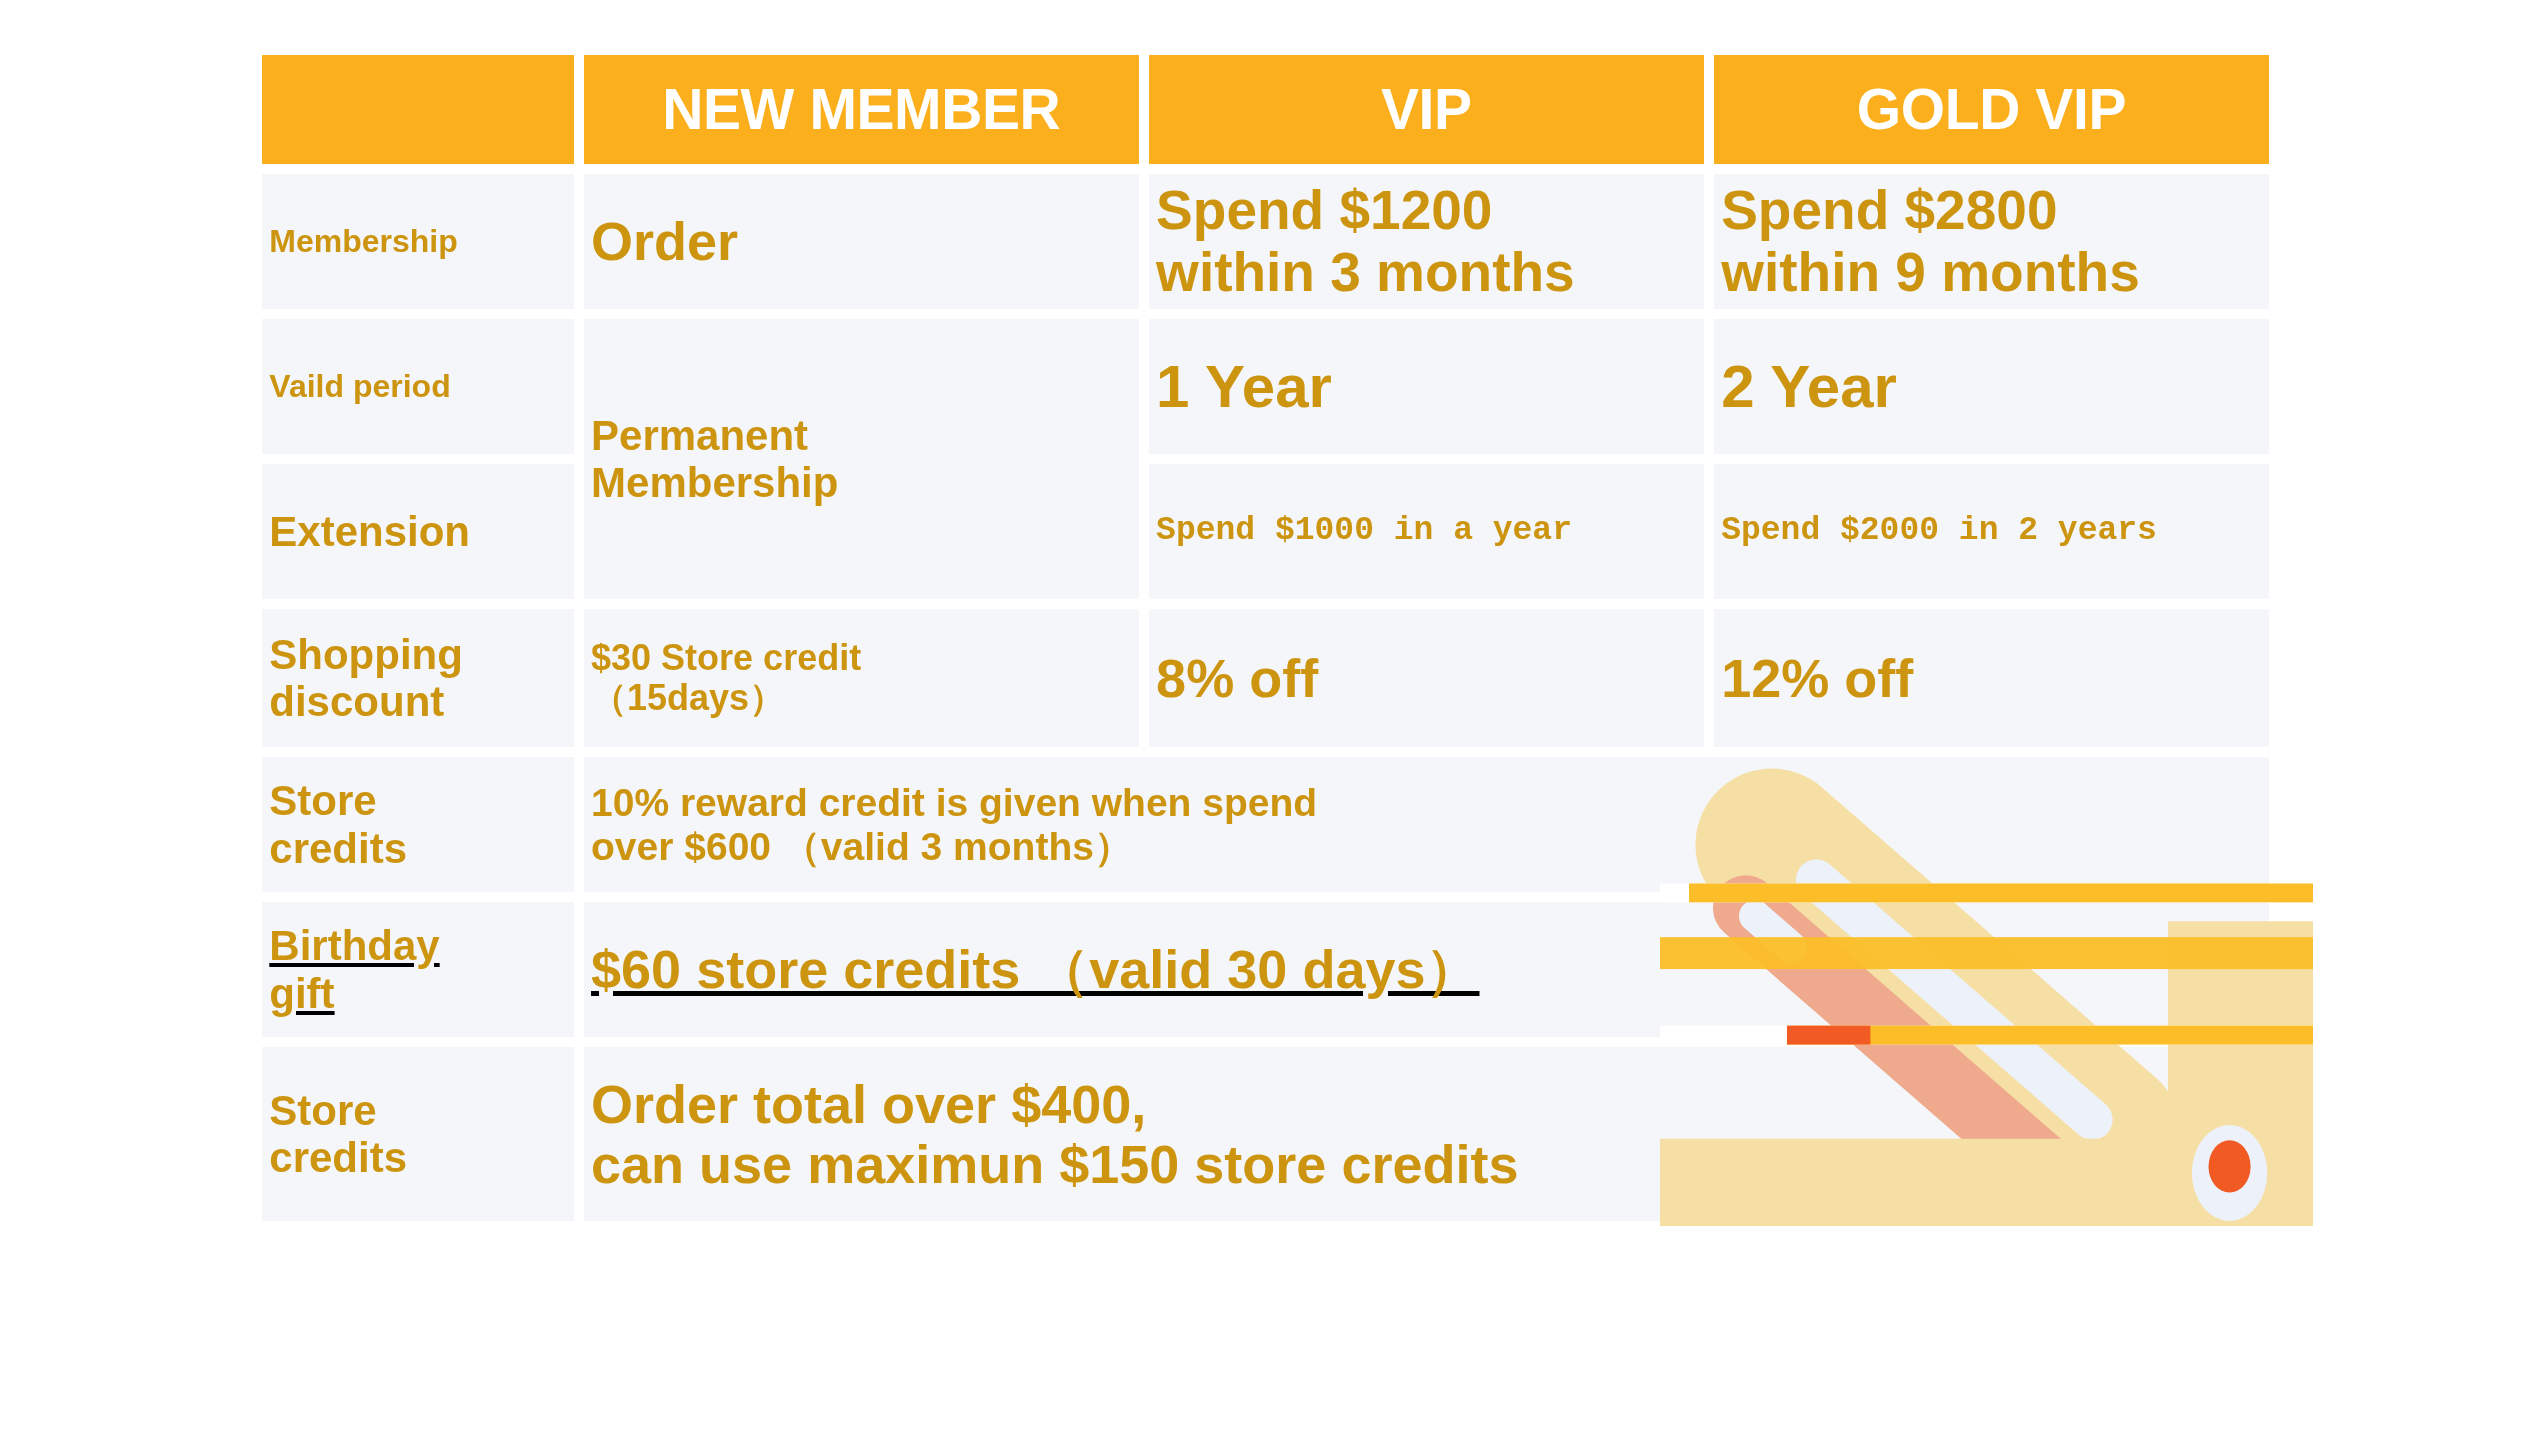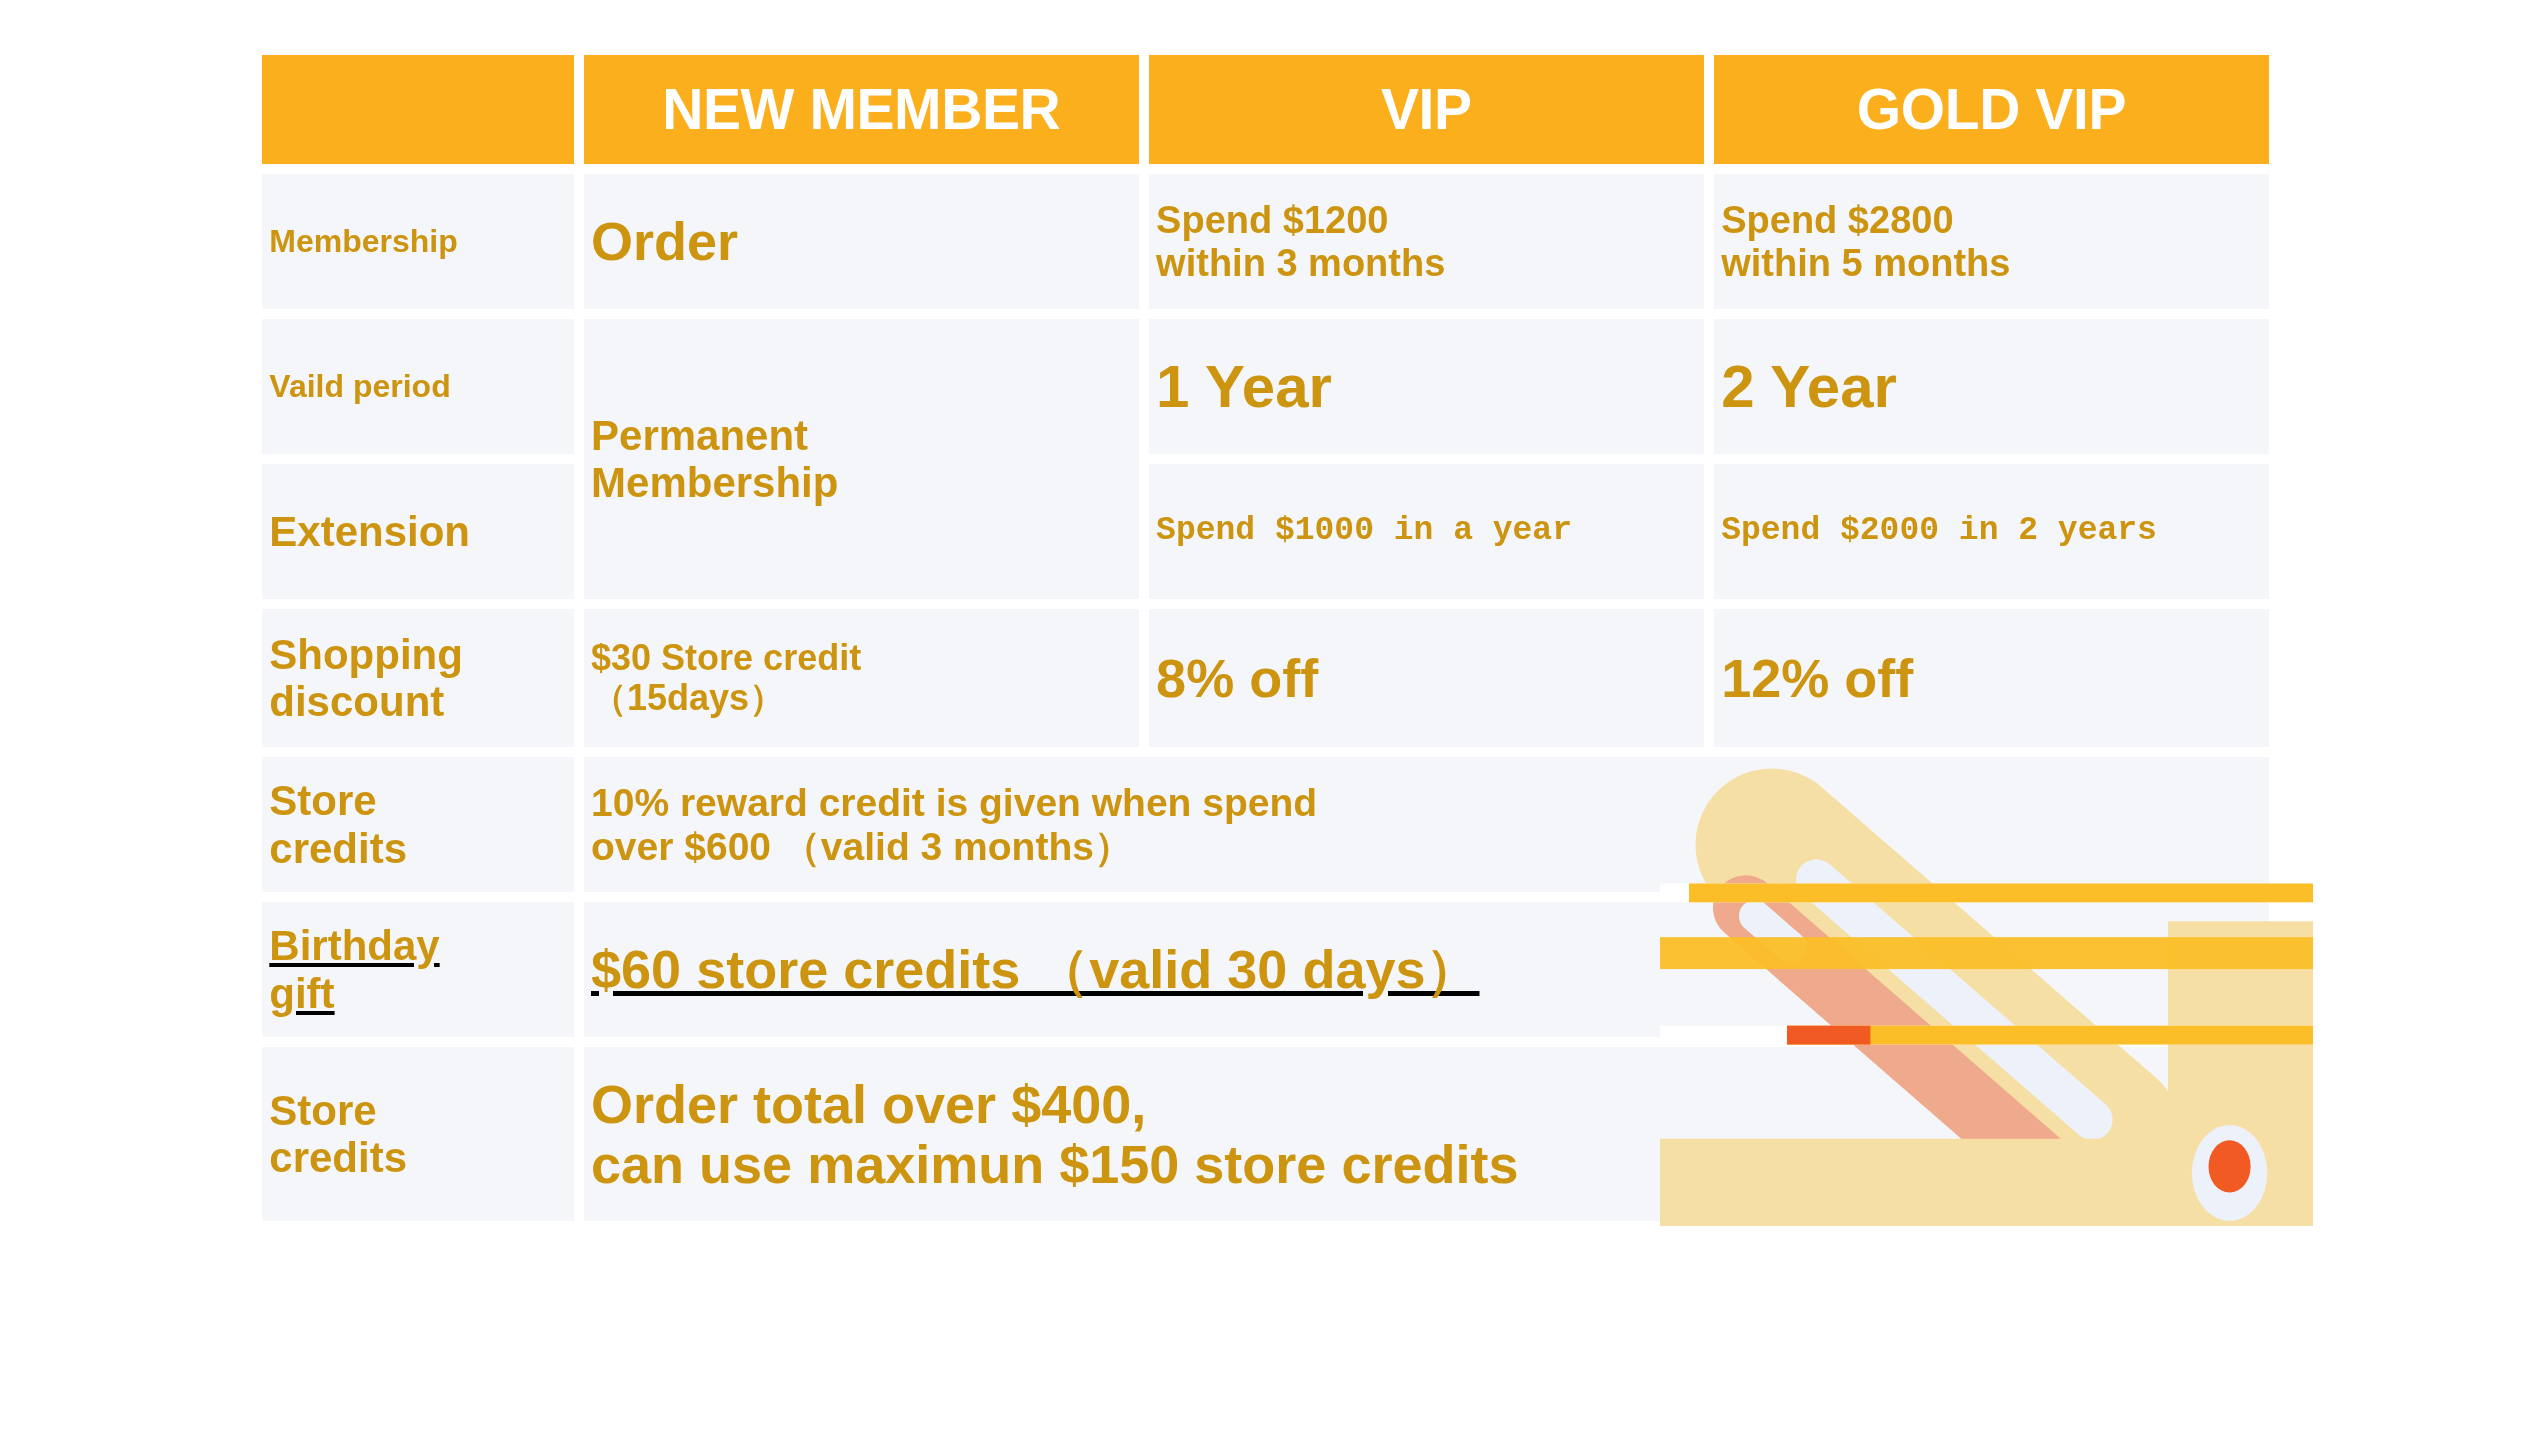--- a/index.html
+++ b/index.html
@@ -49,21 +49,21 @@
   .r4{height:138px;}
   .r5{height:135px;}
   .r6{height:135px;text-decoration:underline;}
   .r7{height:174px;}
 
   .lbl{font-size:32px;}
   .lbl-big{font-size:42px;}
 
   .v-free{font-size:54px;}
   .v-perm{font-size:42px;}
-  .v-spend{font-size:38px;}
+  .v-spend{font-size:55px;}
   .v-year{font-size:60px;}
   .v-ext{font-size:33px;white-space:nowrap;font-family:Liberation Mono, monospace;}
   .v-credit{font-size:36px;}
   .v-off{font-size:54px;}
   .v-wide{font-size:39px;}
 
   
   .stapler{
     position:absolute;
     left:1660px;top:747px;
@@ -97,21 +97,21 @@
 
       <tr class="r1">
         <td class="cell lbl">Membership</td>
         <td class="cell v-free">Order</td>
         <td class="cell v-spend">
           <div>Spend $1200</div>
           <div>within 3 months</div>
         </td>
         <td class="cell v-spend">
           <div>Spend $2800</div>
-          <div>within 5 months</div>
+          <div>within 9 months</div>
         </td>
       </tr>
 
       <tr class="r2">
         <td class="cell lbl">Vaild period</td>
         <td class="cell v-perm" rowspan="2">
           <div>Permanent</div>
           <div>Membership</div>
         </td>
         <td class="cell v-year">1 Year</td>

